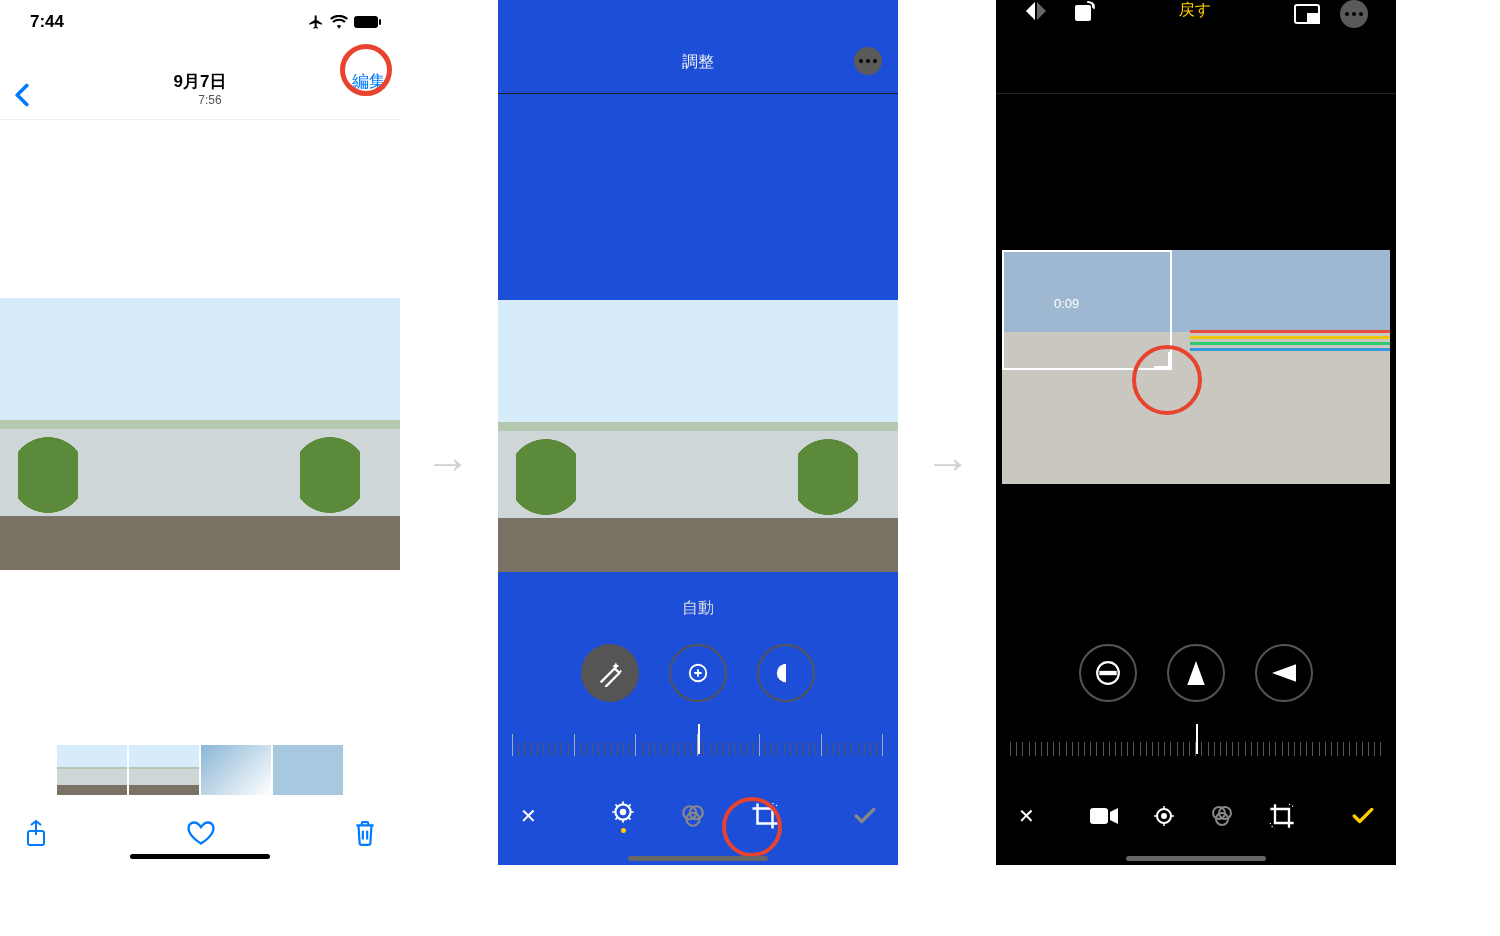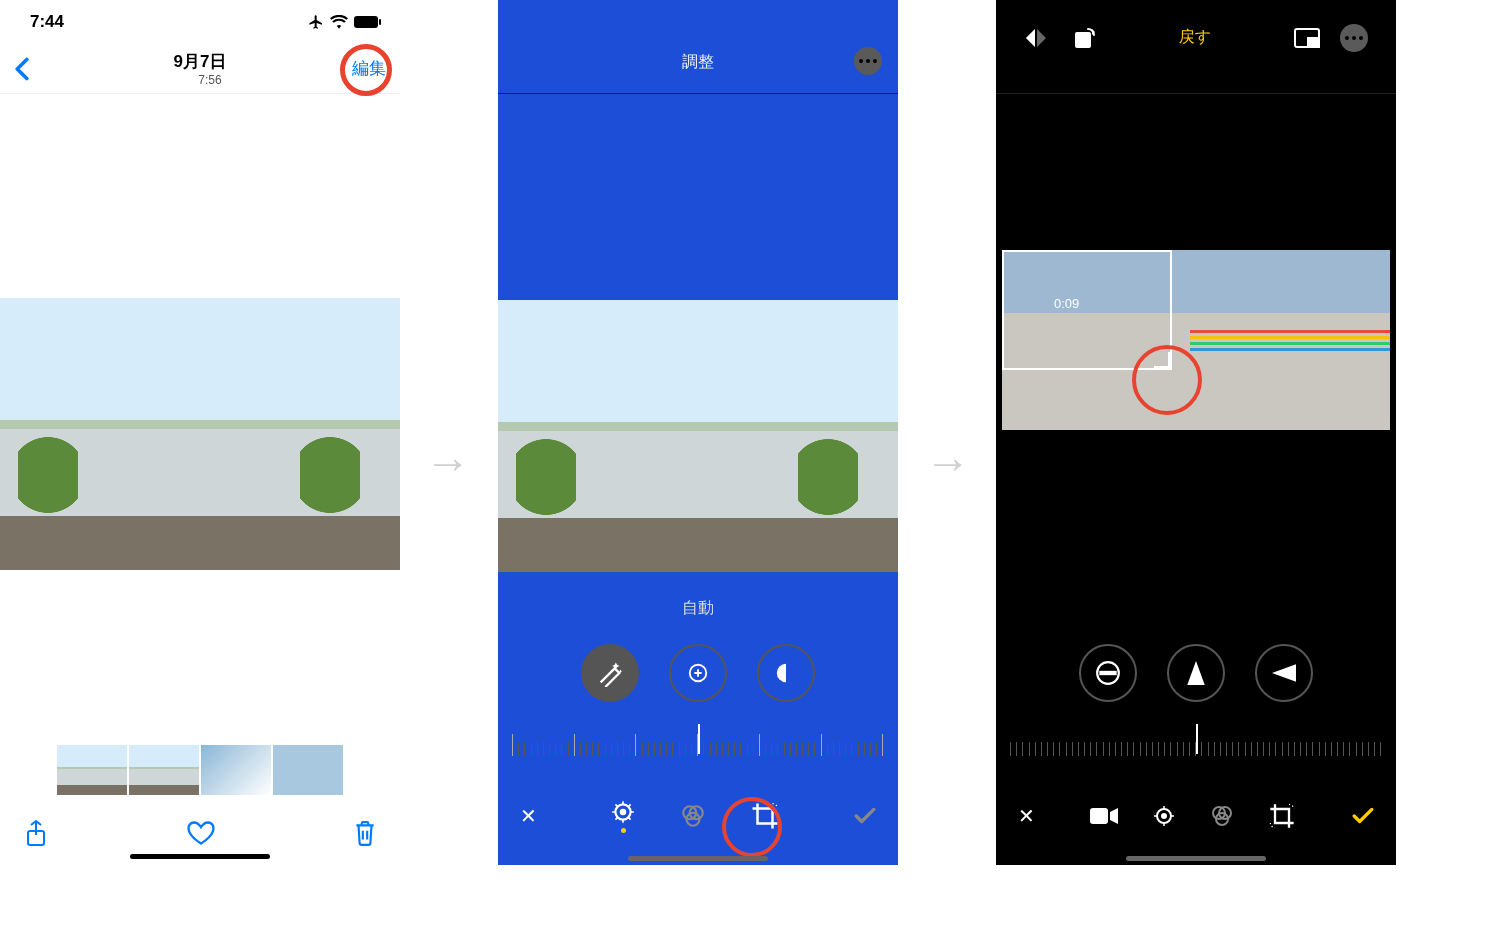--- a/index.html
+++ b/index.html
@@ -11,21 +11,21 @@
   .p3 { left: 996px; background: #000; }
 
   
   .arrow { position: absolute; top: 430px; font-size: 46px; color: #d0d0d0; }
   .a1 { left: 425px; }
   .a2 { left: 925px; }
 
   
   .p1 .statusbar { height: 44px; display:flex; align-items:center; justify-content:space-between; padding:0 18px 0 30px; font-weight:600; font-size:17px; color:#000;}
   .p1 .status-r { display:flex; gap:6px; align-items:center;}
-  .p1 .nav { height: 50px; display:flex; align-items:center; justify-content:space-between; padding:0 14px; border-bottom:1px solid #eee; position:relative;}
+  .p1 .nav { height: 50px; display:flex; justify-content:space-between; padding:0 14px; border-bottom:1px solid #eee; position:relative;margin-top:26px;}
   .p1 .nav .title { position:absolute; left:0; right:0; text-align:center; pointer-events:none;}
   .p1 .nav .title .d1 { font-size:17px; font-weight:600; color:#000;}
   .p1 .nav .title .d2 { font-size:12px; color:#555;padding-left:20px;}
   .p1 .back { color:#007aff; }
   .p1 .edit { color:#007aff; font-size:17px; font-weight:400;}
   .p1 .photo { position:absolute; top:298px; left:0; width:400px; height:272px; }
   .p1 .thumbs { position:absolute; bottom:64px; left:0; right:0; height:56px; display:flex; justify-content:center; gap:2px; padding:0 10px;}
   .p1 .thumb { width:70px; height:50px; }
   .p1 .toolbar { position:absolute; bottom:0; left:0; right:0; height:64px; display:flex; justify-content:space-between; align-items:center; padding:0 24px;}
   .p1 .toolbar svg { color:#007aff; }
@@ -47,27 +47,27 @@
   .ruler span { width:1px; height:14px; background:#555; }
   .ruler span.tall { height:22px; background:#aaa;}
   .ruler .needle { position:absolute; left:50%; top:-4px; width:2px; height:30px; background:#fff;}
   .p2 .bottombar { position:absolute; bottom:18px; left:0; right:0; height:62px; display:flex; align-items:center; justify-content:space-between; padding:0 22px;}
   .p2 .bottombar .mid { display:flex; gap:44px; align-items:center;}
   .p2 .hl-crop { position:absolute; bottom:8px; left:224px; width:60px; height:60px; border:4px solid #e8432e; border-radius:50%; pointer-events:none;}
   .p2 .homebar { position:absolute; bottom:4px; left:50%; transform:translateX(-50%); width:140px; height:5px; background:#666; border-radius:3px;}
   .adj-dot { width:5px; height:5px; background:#ffcc00; border-radius:50%; margin:3px auto 0;}
 
   
-  .p3 .topbar { height:94px; position:relative; display:flex; align-items:center; justify-content:space-between; padding:0 28px 18px; border-bottom:1px solid #222;}
+  .p3 .topbar { height:94px; position:relative; display:flex; align-items:flex-start; justify-content:space-between; padding:0 28px 18px; border-bottom:1px solid #222;}
   .p3 .topbar .lbtns { display:flex; gap:24px; color:#fff;}
   .p3 .topbar .revert { color:#ffcc00; font-size:16px;}
   .p3 .topbar .rbtns { display:flex; gap:20px; align-items:center; color:#fff;}
   .p3 .more { width:28px; height:28px; border-radius:50%; background:#5a5a5a; display:flex; align-items:center; justify-content:center;}
   .p3 .more .dots { display:flex; gap:3px;} .p3 .more .dots span{ width:4px; height:4px; background:#000; border-radius:50%;}
-  .p3 .cropcanvas { position:absolute; top:250px; left:6px; width:388px; height:180px; }
+  .p3 .cropcanvas { position:absolute; top:250px; left:6px; width:388px; height:234px; }
   .p3 .cropcanvas .cropframe { position:absolute; top:0; left:0; width:170px; height:120px; border:2px solid #fff; }
   .p3 .cropcanvas .cropframe::before,
   .p3 .cropcanvas .cropframe::after,
   .p3 .cropcanvas .c1, .p3 .cropcanvas .c2 { content:""; position:absolute; background:#fff;}
   .p3 .cropcanvas .c1 { width:18px; height:4px; bottom:-2px; right:-2px;}
   .p3 .cropcanvas .c2 { width:4px; height:18px; bottom:-2px; right:-2px;}
   .p3 .cropcanvas .tmark { position:absolute; top:46px; left:52px; color:#fff; font-size:13px;}
   .p3 .hl-corner { position:absolute; top:95px; left:130px; width:70px; height:70px; border:4px solid #e8432e; border-radius:50%; pointer-events:none;}
   .p3 .circles { position:absolute; top:644px; left:0; right:0; display:flex; justify-content:center; gap:30px;}
   .p3 .ruler { position:absolute; top:728px; left:14px; right:14px; height:28px; display:flex; align-items:flex-end; justify-content:space-between;}

